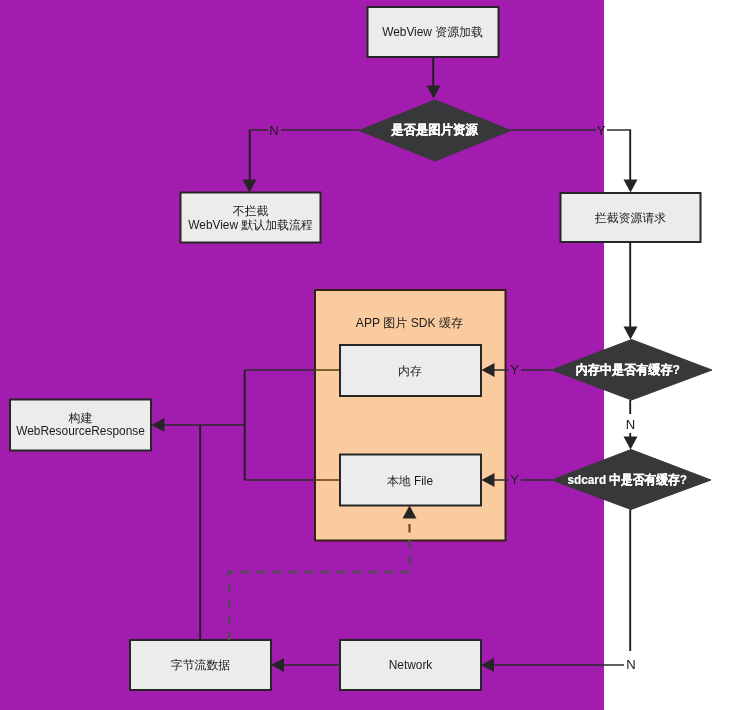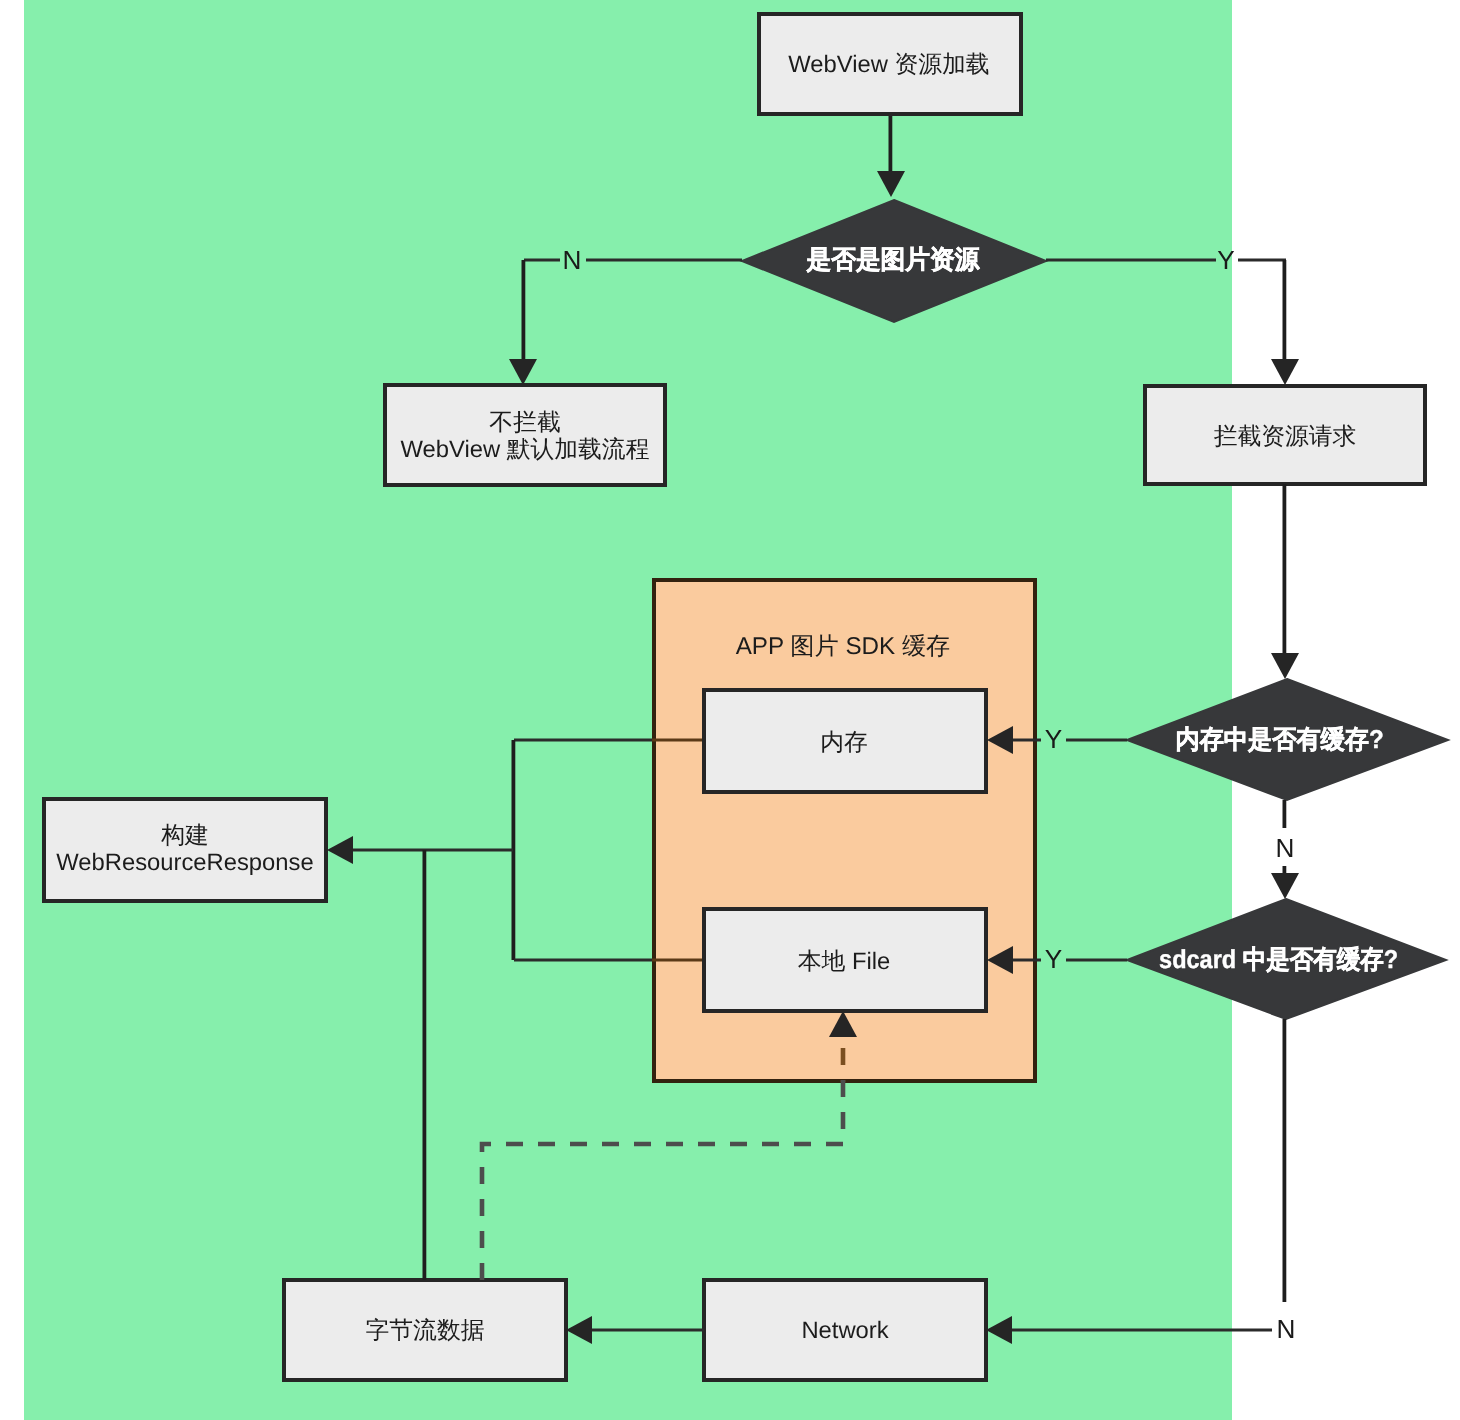--- a/index.html
+++ b/index.html
@@ -1,19 +1,19 @@
 <!DOCTYPE html>
 <html><head>
 <meta charset="utf-8">
 <title>WebView resource loading flowchart</title>
 <style>
   html,body{margin:0;padding:0;background:#ffffff;}
   body{width:730px;height:710px;overflow:hidden;
        font-family:"Liberation Sans",sans-serif;}
-  #stage{position:relative;width:604px;height:710px;background:#86efac;margin-left:12px;}
+  #stage{position:relative;width:604px;height:710px;background:#a21caf;}
   #flow{display:block;position:absolute;left:0;top:0;}
   text{font-family:"Liberation Sans",sans-serif;
         -webkit-font-smoothing:antialiased;}
   .proc-label{font-size:11.9px;fill:#1c1c1c;}
   .dec-label{font-size:12.9px;font-weight:800;fill:#ffffff;
              paint-order:stroke;stroke:#ffffff;stroke-width:0.2px;}
   .grp-label{font-size:12.1px;fill:#1c1c1c;}
   .edge-label{font-size:13.1px;fill:#1a1a1a;}
   .proc-box{fill:#ececec;stroke:#262626;stroke-width:2;}
   .dec-shape{fill:#37383a;stroke:#37383a;stroke-width:1;}

